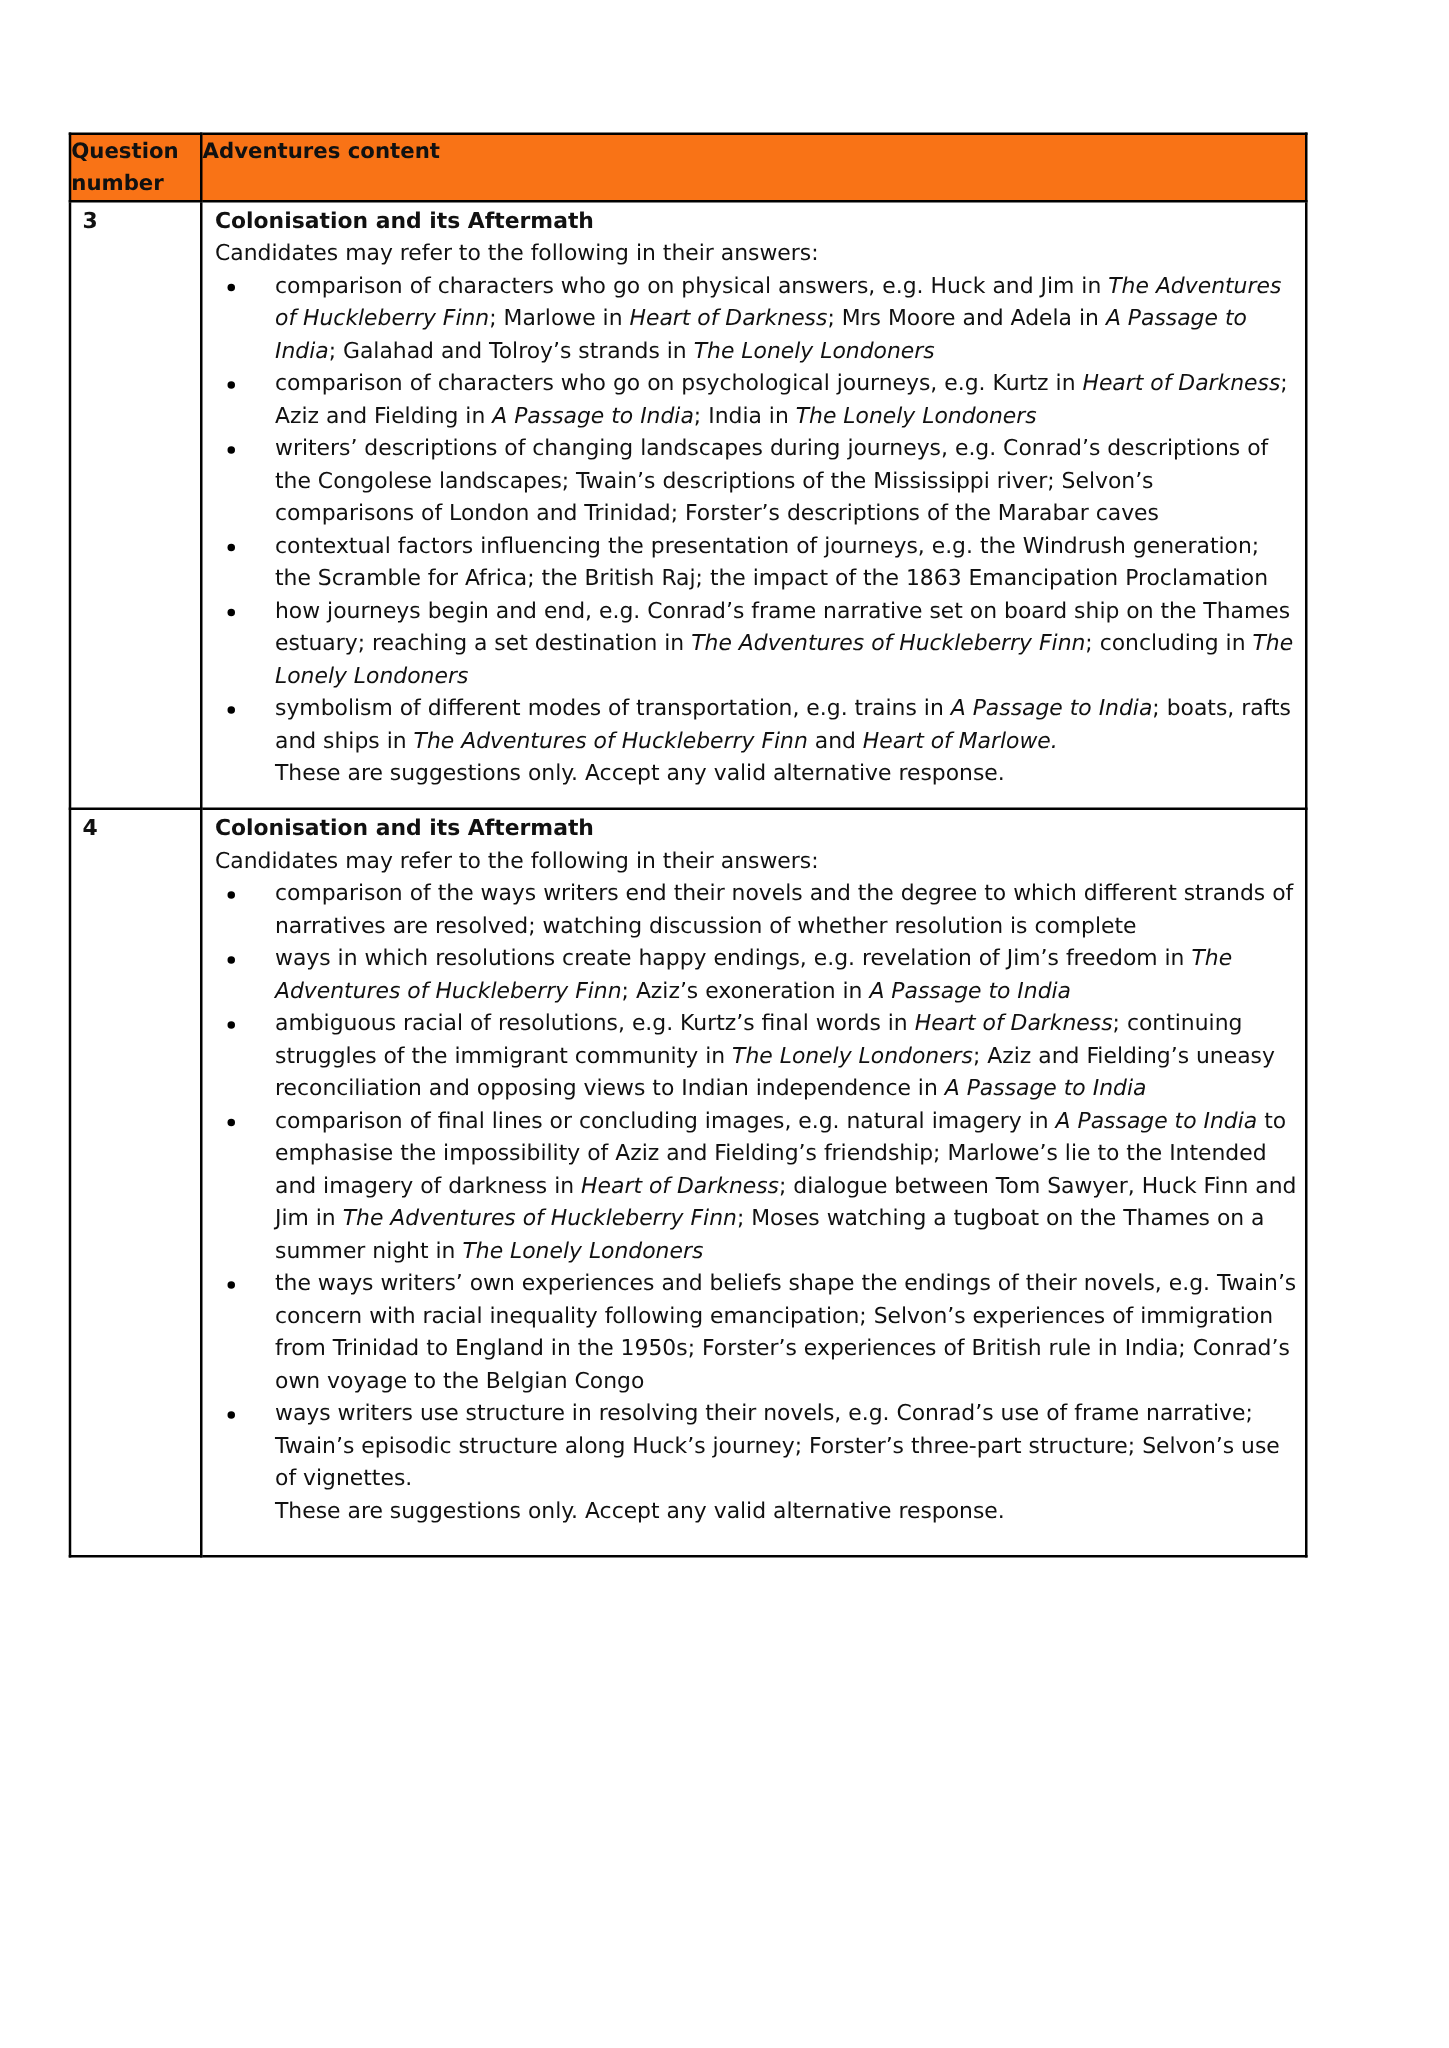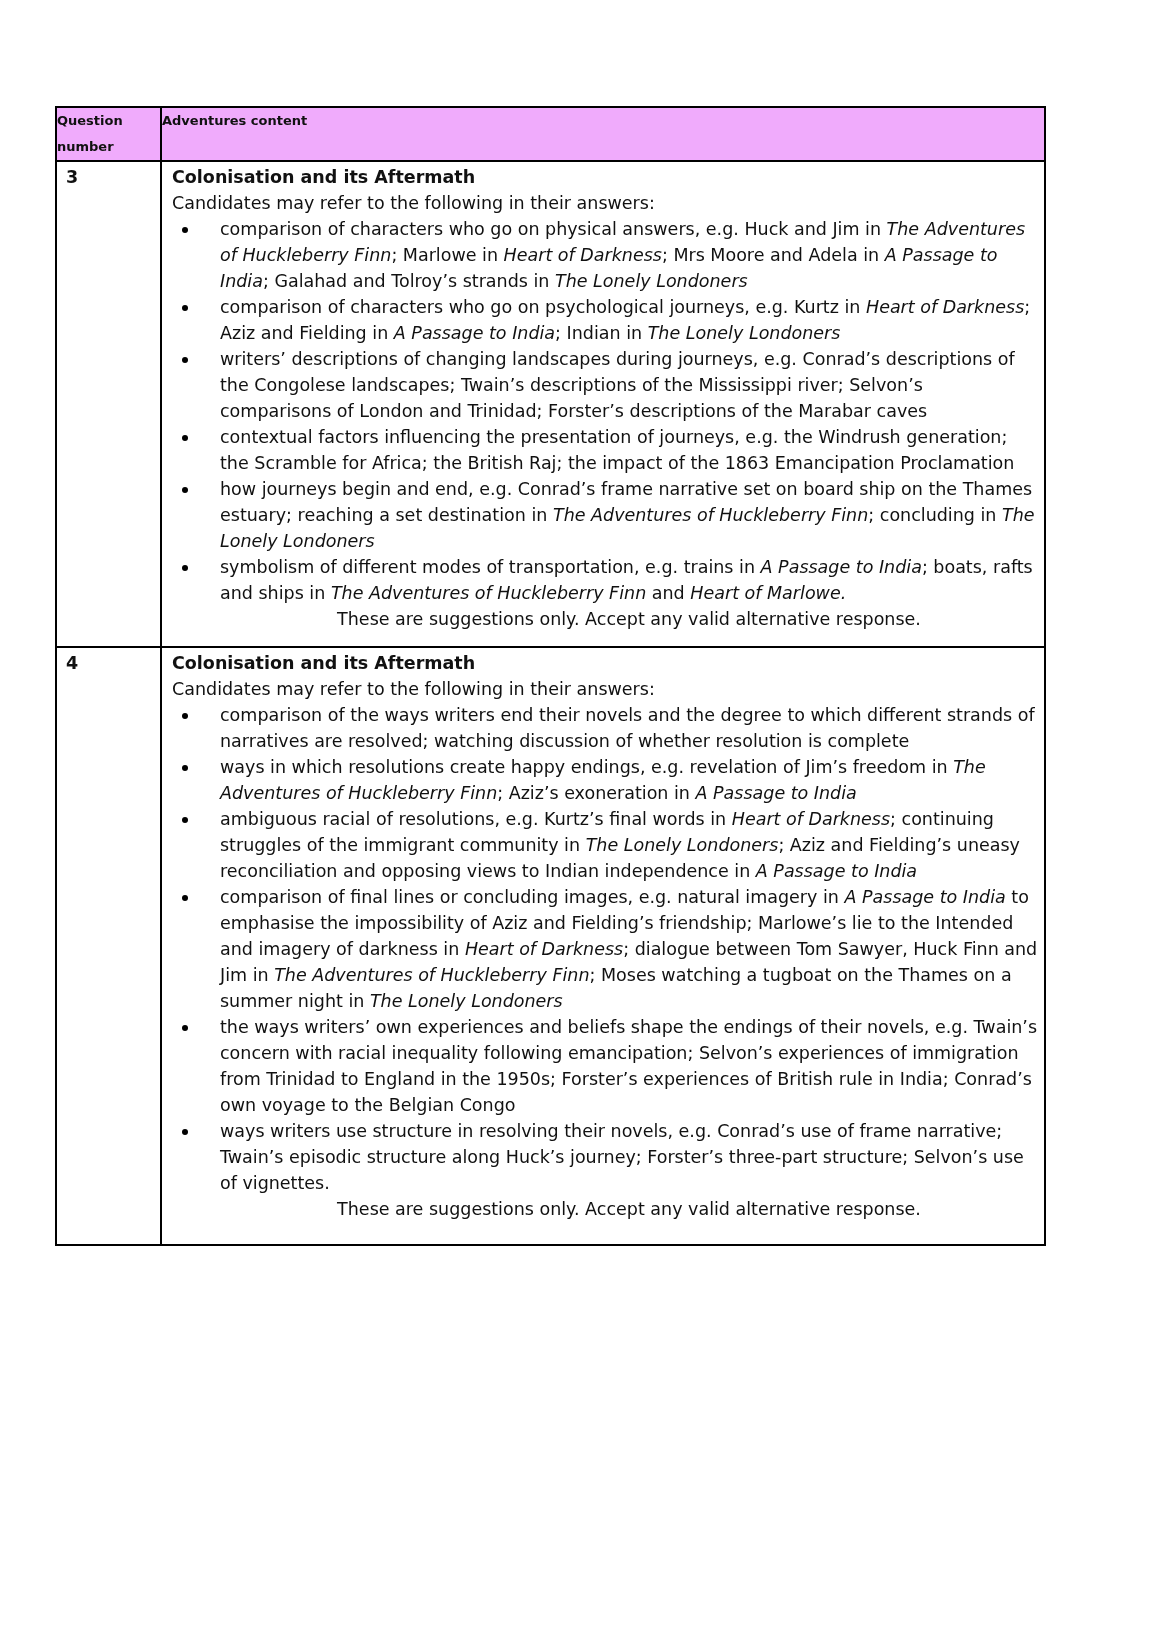--- a/index.html
+++ b/index.html
@@ -2,29 +2,29 @@
 <html><head>
   <meta charset="utf-8">
   <style>
     html, body { margin: 0; padding: 0; background: #ffffff; }
     body { width: 1159px; height: 1638px; position: relative; font-family: "DejaVu Sans", "Liberation Sans", sans-serif; color: #111; }
     .page { position: absolute; left: 55px; top: 106px; width: 989px; }
     table.mark { border-collapse: collapse; width: 989px; table-layout: fixed; }
     table.mark td, table.mark th { border: 2px solid #000; vertical-align: top; text-align: left; padding: 0; }
     col.c1 { width: 105px; }
     col.c2 { width: 884px; }
-    .hdr th { background: #f0abfc; font-weight: bold; font-size: 13px; line-height: 26px; padding: 1px 8px 1px 9px; }
+    .hdr th { background: #f97316; font-weight: bold; font-size: 17px; line-height: 26px; padding: 1px 8px 1px 9px; }
     .qnum { font-weight: bold; font-size: 17.5px; line-height: 26px; padding: 2px 8px 0 9px !important; }
     .cell { padding: 2px 6px 14px 10px !important; font-size: 17.5px; line-height: 26px; margin-left: 32px; }
     .sec-title { font-weight: bold; }
     .intro { margin-top: 0px; }
     ul.bullets { list-style: none; margin: 0; padding: 0; }
     ul.bullets li { position: relative; padding-left: 48px; }
     ul.bullets li .dot { position: absolute; left: 10px; top: 11px; width: 6px; height: 6px; border-radius: 50%; background: #000; }
-    .footer-note { padding-left: 48px; text-align: center; }
+    .footer-note { padding-left: 48px; }
     .footer-note.q3 { padding-left: 48px; }
     i { font-style: italic; }
     .row4 .cell { padding-bottom: 22px !important; }
   </style>
 </head>
 <body>
 
 <div class="page">
   <table class="mark">
     <colgroup>
@@ -38,21 +38,21 @@
       </tr>
     </thead>
     <tbody>
       <tr class="row3">
         <td class="qnum">3</td>
         <td class="cell">
           <div class="sec-title">Colonisation and its Aftermath</div>
           <div class="intro">Candidates may refer to the following in their answers:</div>
           <ul class="bullets">
               <li><span class="dot"></span><span>comparison of characters who go on physical answers, e.g. Huck and Jim in </span><i>The Adventures of Huckleberry Finn</i><span>; Marlowe in </span><i>Heart of Darkness</i><span>; Mrs Moore and Adela in </span><i>A Passage to India</i><span>; Galahad and Tolroy’s strands in </span><i>The Lonely Londoners</i></li>
-              <li><span class="dot"></span><span>comparison of characters who go on psychological journeys, e.g. Kurtz in </span><i>Heart of Darkness</i><span>; Aziz and Fielding in </span><i>A Passage to India</i><span>; Indian in </span><i>The Lonely Londoners</i></li>
+              <li><span class="dot"></span><span>comparison of characters who go on psychological journeys, e.g. Kurtz in </span><i>Heart of Darkness</i><span>; Aziz and Fielding in </span><i>A Passage to India</i><span>; India in </span><i>The Lonely Londoners</i></li>
               <li><span class="dot"></span><span>writers’ descriptions of changing landscapes during journeys, e.g. Conrad’s descriptions of the Congolese landscapes; Twain’s descriptions of the Mississippi river; Selvon’s comparisons of London and Trinidad; Forster’s descriptions of the Marabar caves</span></li>
               <li><span class="dot"></span><span>contextual factors influencing the presentation of journeys, e.g. the Windrush generation; the Scramble for Africa; the British Raj; the impact of the 1863 Emancipation Proclamation</span></li>
               <li><span class="dot"></span><span>how journeys begin and end, e.g. Conrad’s frame narrative set on board ship on the Thames estuary; reaching a set destination in </span><i>The Adventures of Huckleberry Finn</i><span>; concluding in </span><i>The Lonely Londoners</i></li>
               <li><span class="dot"></span><span>symbolism of different modes of transportation, e.g. trains in </span><i>A Passage to India</i><span>; boats, rafts and ships in </span><i>The Adventures of Huckleberry Finn</i><span> and </span><i>Heart of Marlowe.</i></li>
             </ul>
           <div class="footer-note q3">These are suggestions only. Accept any valid alternative response.</div>
         </td>
       </tr>
       <tr class="row4">
         <td class="qnum">4</td>

